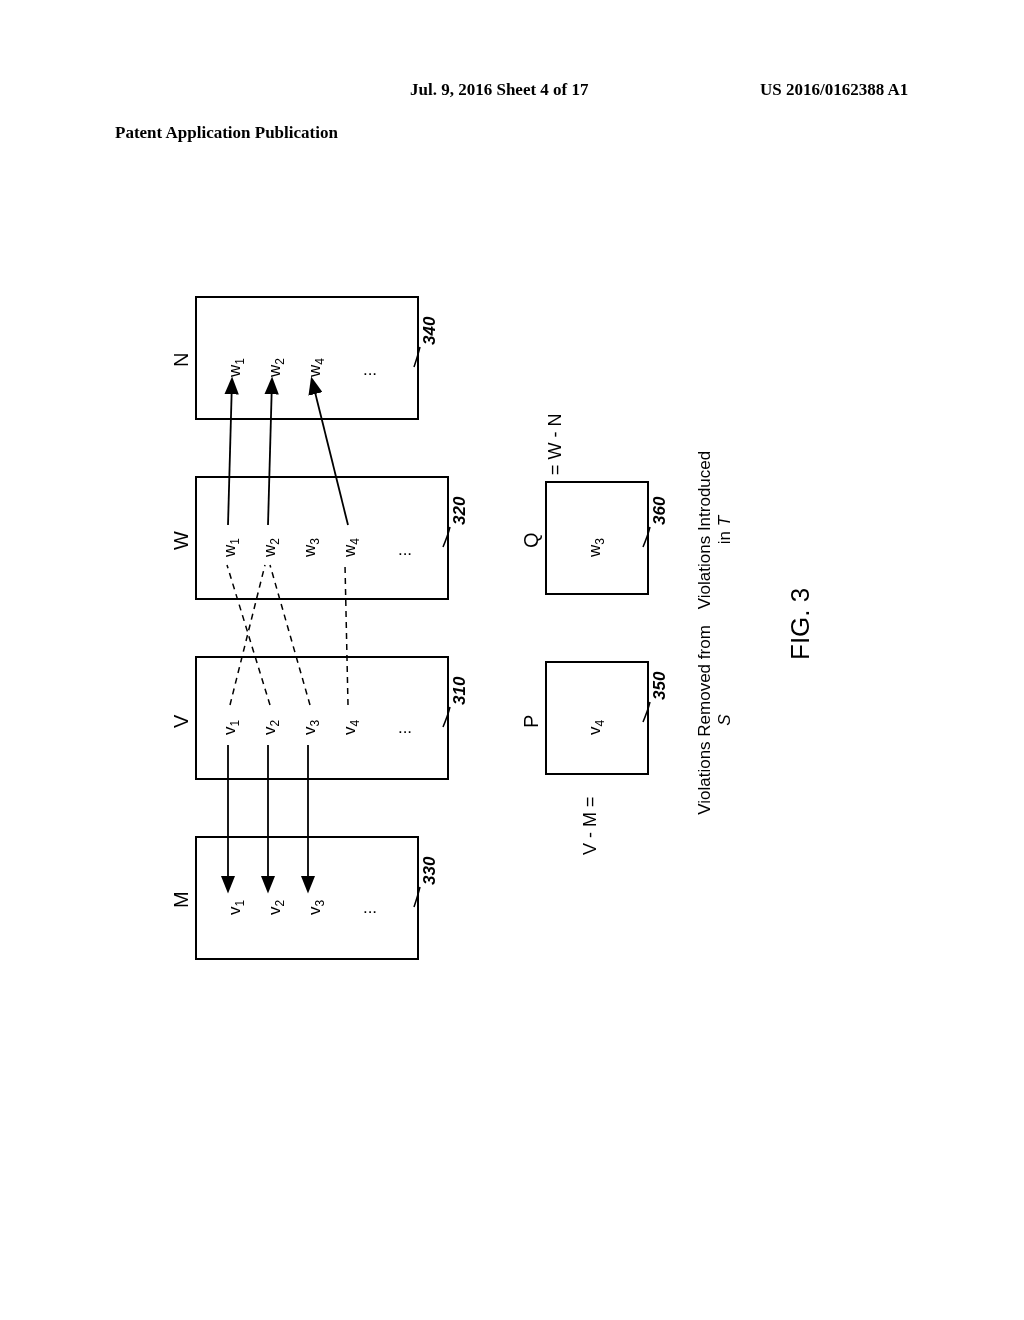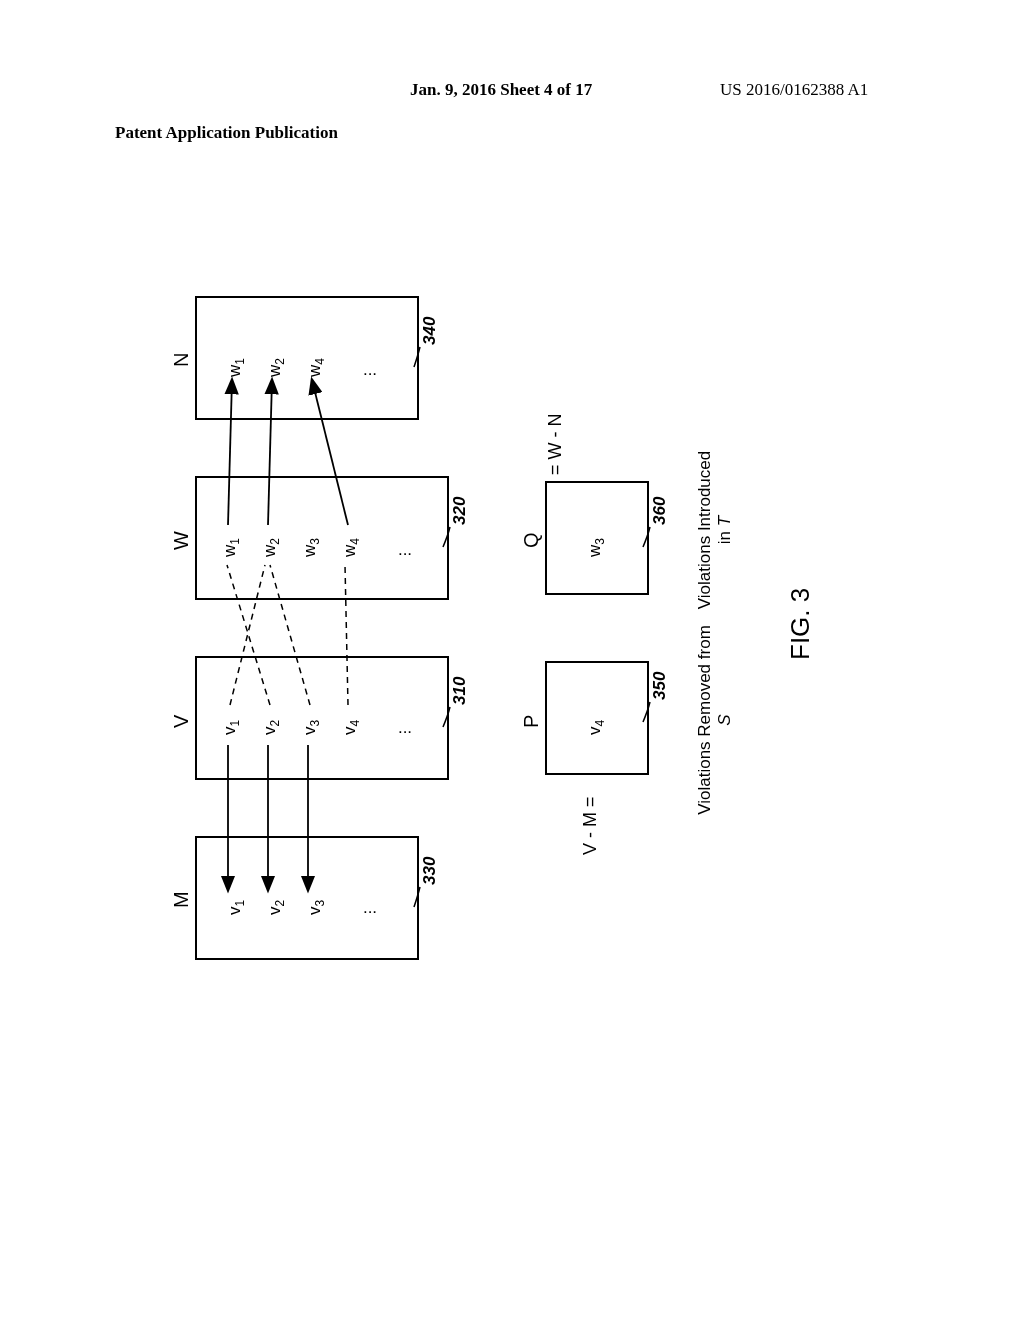--- a/index.html
+++ b/index.html
@@ -23,22 +23,22 @@
       font-weight: bold;
       margin-top: 43px;
     }
     .header-center {
       position: absolute;
       left: 410px;
       font-weight: bold;
     }
     .header-right {
       position: absolute;
-      left: 720px;
-      font-weight: normal;
+      left: 760px;
+      font-weight: bold;
     }
     .diagram-area {
       position: absolute;
       top: 260px;
       left: 150px;
       transform: rotate(-90deg);
       transform-origin: 350px 350px;
       width: 700px;
       height: 700px;
     }
@@ -84,21 +84,21 @@
       position: absolute;
       top: 0;
       left: 0;
     }
   </style>
 </head>
 <body>
 
 <div class="header">
   <span class="header-left">Patent Application Publication</span>
-  <span class="header-center">Jan. 9, 2016  Sheet 4 of 17</span>
+  <span class="header-center">Jul. 9, 2016  Sheet 4 of 17</span>
   <span class="header-right">US 2016/0162388 A1</span>
 </div>
 
 <div class="diagram-area">
 
   <div class="set-box" style="left:0px; top:45px; width:120px; height:220px;"></div>
   <div class="set-label" style="left:52px; top:20px;">M</div>
   <div class="item" style="left:45px; top:75px;">v<sub>1</sub></div>
   <div class="item" style="left:45px; top:115px;">v<sub>2</sub></div>
   <div class="item" style="left:45px; top:155px;">v<sub>3</sub></div>

